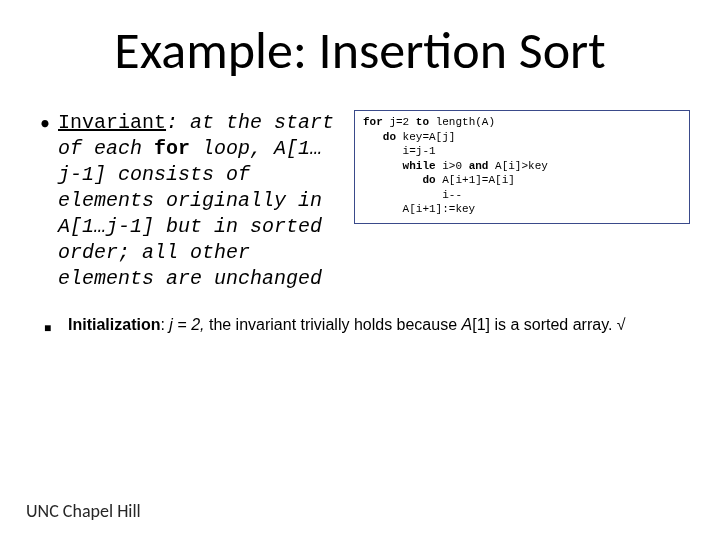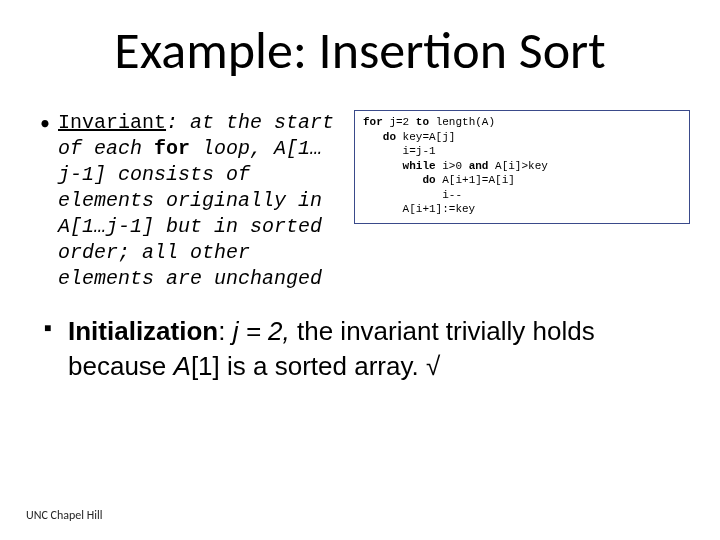--- a/index.html
+++ b/index.html
@@ -58,28 +58,28 @@
     margin: 22px 44px 0 44px;
     font-size: 21px;
     line-height: 1.35;
     display: flex;
   }
   .init .sq {
     flex: 0 0 24px;
     font-size: 12px;
     padding-top: 6px;
   }
-  .init .body { flex: 1; font-family: Verdana, Geneva, sans-serif; font-size: 26px;}
+  .init .body { flex: 1; font-family: Verdana, Geneva, sans-serif; font-size: 16px;}
   .init b { font-weight: bold; }
   .init .it { font-style: italic; }
   .footer {
     position: absolute;
     left: 26px;
     bottom: 18px;
-    font-size: 12px;
+    font-size: 18px;
     color: #262626;
   }
 </style>
 </head>
 <body>
 
 <h1 class="title">Example: Insertion Sort</h1>
 
 <div class="row">
   <div class="bullet-block">

